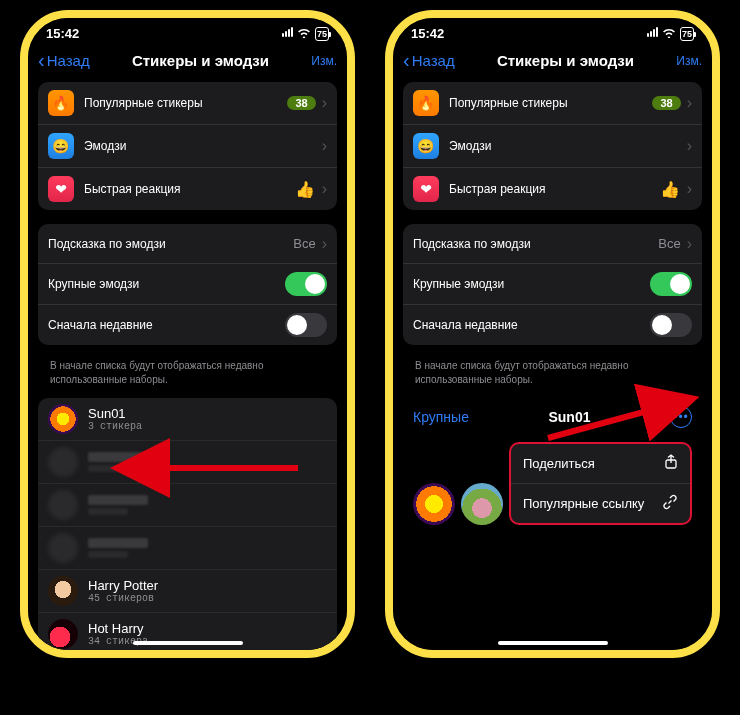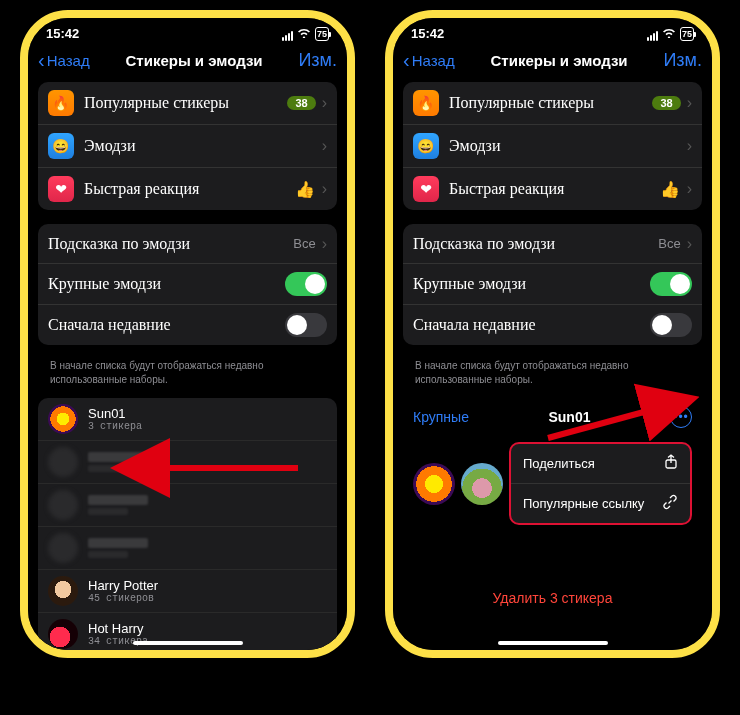--- a/index.html
+++ b/index.html
@@ -2,38 +2,38 @@
 <html><head>
 <meta charset="utf-8">
 <style>
   * { box-sizing: border-box; margin: 0; padding: 0; }
   body { background: #000; font-family: -apple-system, "Helvetica Neue", Arial, sans-serif; width: 740px; height: 715px; position: relative; overflow: hidden; }
   .stage { display: flex; gap: 30px; justify-content: center; padding: 10px 20px; }
   .phone { width: 335px; height: 648px; background: #000; border: 8px solid #fde047; border-radius: 48px; position: relative; overflow: hidden; box-shadow: inset 0 0 0 2px #333; }
   .notch { position: absolute; top: 0; left: 50%; transform: translateX(-50%); width: 150px; height: 22px; background: #000; border-radius: 0 0 16px 16px; z-index: 10; }
   .screen { position: absolute; inset: 0; background: #000; color: #fff; font-size: 13px; overflow: hidden; }
   .status { display: flex; justify-content: space-between; align-items: center; padding: 8px 18px 2px; font-size: 13px; font-weight: 600; }
-  .status .right { display: flex; align-items: flex-end; gap: 4px; }
+  .status .right { display: flex; align-items: flex-start; gap: 4px; }
   .sig { display: inline-flex; align-items: flex-end; gap: 1px; }
   .sig span { width: 2px; background: #fff; border-radius: 1px; }
   .sig span:nth-child(1){height:4px}.sig span:nth-child(2){height:6px}.sig span:nth-child(3){height:8px}.sig span:nth-child(4){height:10px}
   .wifi { font-size: 12px; }
   .batt { display: inline-flex; align-items: center; border: 1px solid #fff; border-radius: 3px; padding: 0 1px; font-size: 9px; height: 14px; position: relative; }
   .batt::after { content:""; position:absolute; right:-3px; top:4px; width:2px; height:5px; background:#fff; border-radius:0 1px 1px 0; }
   .nav { display: flex; align-items: center; justify-content: space-between; padding: 6px 10px 10px; }
   .nav .back { color: #2f7cf6; display: flex; align-items: center; font-size: 15px; }
   .nav .back .chev { font-size: 20px; margin-right: 2px; font-weight: 300; }
   .nav .title { font-weight: 600; font-size: 15px; }
-  .nav .edit { color: #2f7cf6; font-size: 18px; }
+  .nav .edit { color: #2f7cf6; font-size: 12px; }
   .content { padding: 0 10px; }
   .group { background: #1c1c1e; border-radius: 10px; overflow: hidden; margin-bottom: 14px; }
   .row { display: flex; align-items: center; padding: 8px 10px; border-bottom: 0.5px solid #333; min-height: 40px; }
   .row:last-child { border-bottom: none; }
   .row .icon { width: 26px; height: 26px; border-radius: 6px; margin-right: 10px; display: flex; align-items: center; justify-content: center; font-size: 14px; flex-shrink: 0; }
-  .row .label { flex: 1; font-size: 16px; font-family: Liberation Serif, serif; }
+  .row .label { flex: 1; font-size: 12px; }
   .row .val { color: #8e8e93; font-size: 13px; margin-right: 6px; }
   .row .chev-r { color: #555; font-size: 16px; }
   .badge { background: #4d7c0f; color: #fff; border-radius: 10px; padding: 1px 8px; font-size: 11px; font-weight: 600; margin-right: 6px; }
   .thumb { font-size: 16px; margin-right: 6px; }
   .toggle { width: 42px; height: 24px; border-radius: 12px; position: relative; }
   .toggle::after { content:""; position:absolute; width:20px; height:20px; background:#fff; border-radius:50%; top:2px; }
   .toggle.on { background:#34c759; } .toggle.on::after { right:2px; }
   .toggle.off { background:#39393d; } .toggle.off::after { left:2px; }
   .hint { color: #8e8e93; font-size: 10px; padding: 0 12px 12px; line-height: 1.35; }
   .sect-h { color: #8e8e93; font-size: 10px; text-transform: uppercase; padding: 4px 12px 6px; letter-spacing: 0.3px; }
@@ -49,21 +49,21 @@
   .footnote { color: #8e8e93; font-size: 9.5px; padding: 6px 12px; line-height: 1.35; }
   .homebar { position: absolute; bottom: 5px; left: 50%; transform: translateX(-50%); width: 110px; height: 4px; background: #fff; border-radius: 3px; }
   
   .arrow { position: absolute; z-index: 20; }
   .arrow svg { overflow: visible; }
   
   .sheet-head { display: flex; align-items: center; justify-content: space-between; padding: 8px 10px; }
   .sheet-head .cancel { color: #2f7cf6; font-size: 14px; }
   .sheet-head .stitle { font-weight: 600; font-size: 14px; }
   .more { width: 22px; height: 22px; border: 1.5px solid #2f7cf6; border-radius: 50%; color: #2f7cf6; display: flex; align-items: center; justify-content: center; font-size: 12px; letter-spacing: 1px; }
-  .stick-row { display: flex; gap: 6px; padding: 6px 10px; align-items: center; }
+  .stick-row { display: flex; gap: 6px; padding: 6px 10px; align-items: flex-end; }
   .stick { width: 42px; height: 42px; border-radius: 50%; }
   .menu { border: 2px solid #d13; border-radius: 10px; background: #1c1c1e; flex: 1; }
   .mrow { display: flex; justify-content: space-between; align-items: center; padding: 10px 12px; border-bottom: 0.5px solid #333; font-size: 13px; }
   .mrow:last-child { border-bottom: none; }
   .mrow .micon { color: #fff; font-size: 14px; }
   .delete { color: #ff453a; text-align: center; font-size: 14px; padding: 16px; position: absolute; bottom: 28px; left: 0; right: 0; }
   
   .bg-orange { background: linear-gradient(#ff9500,#ff7a00); }
   .bg-blue { background: linear-gradient(#30a5ff,#1e7fe0); }
   .bg-pink { background: linear-gradient(#ff3b5c,#e0264a); }
@@ -296,21 +296,20 @@
               <span>Популярные ссылку</span>
               <span class="micon">
                 <svg width="16" height="16" viewBox="0 0 16 16" fill="none" stroke="#fff" stroke-width="1.3">
                     <path d="M6.5 9.5l3-3M8 4l2-2a2.5 2.5 0 013.5 3.5l-2 2M8 12l-2 2A2.5 2.5 0 012.5 10.5l2-2"></path>
                   </svg>
               </span>
             </div>
           </div>
         </div>
       </div>
-      <div class="delete">Удалить 3 стикера</div>
       <div class="homebar"></div>
     </div>
 
     <div class="arrow" style="left:145px; top:370px;">
       <svg width="170" height="60">
           <defs>
             <marker id="ah2" markerWidth="10" markerHeight="10" refX="8" refY="5" orient="auto">
               <path d="M0,0 L10,5 L0,10 z" fill="#e00010"></path>
             </marker>
           </defs>

